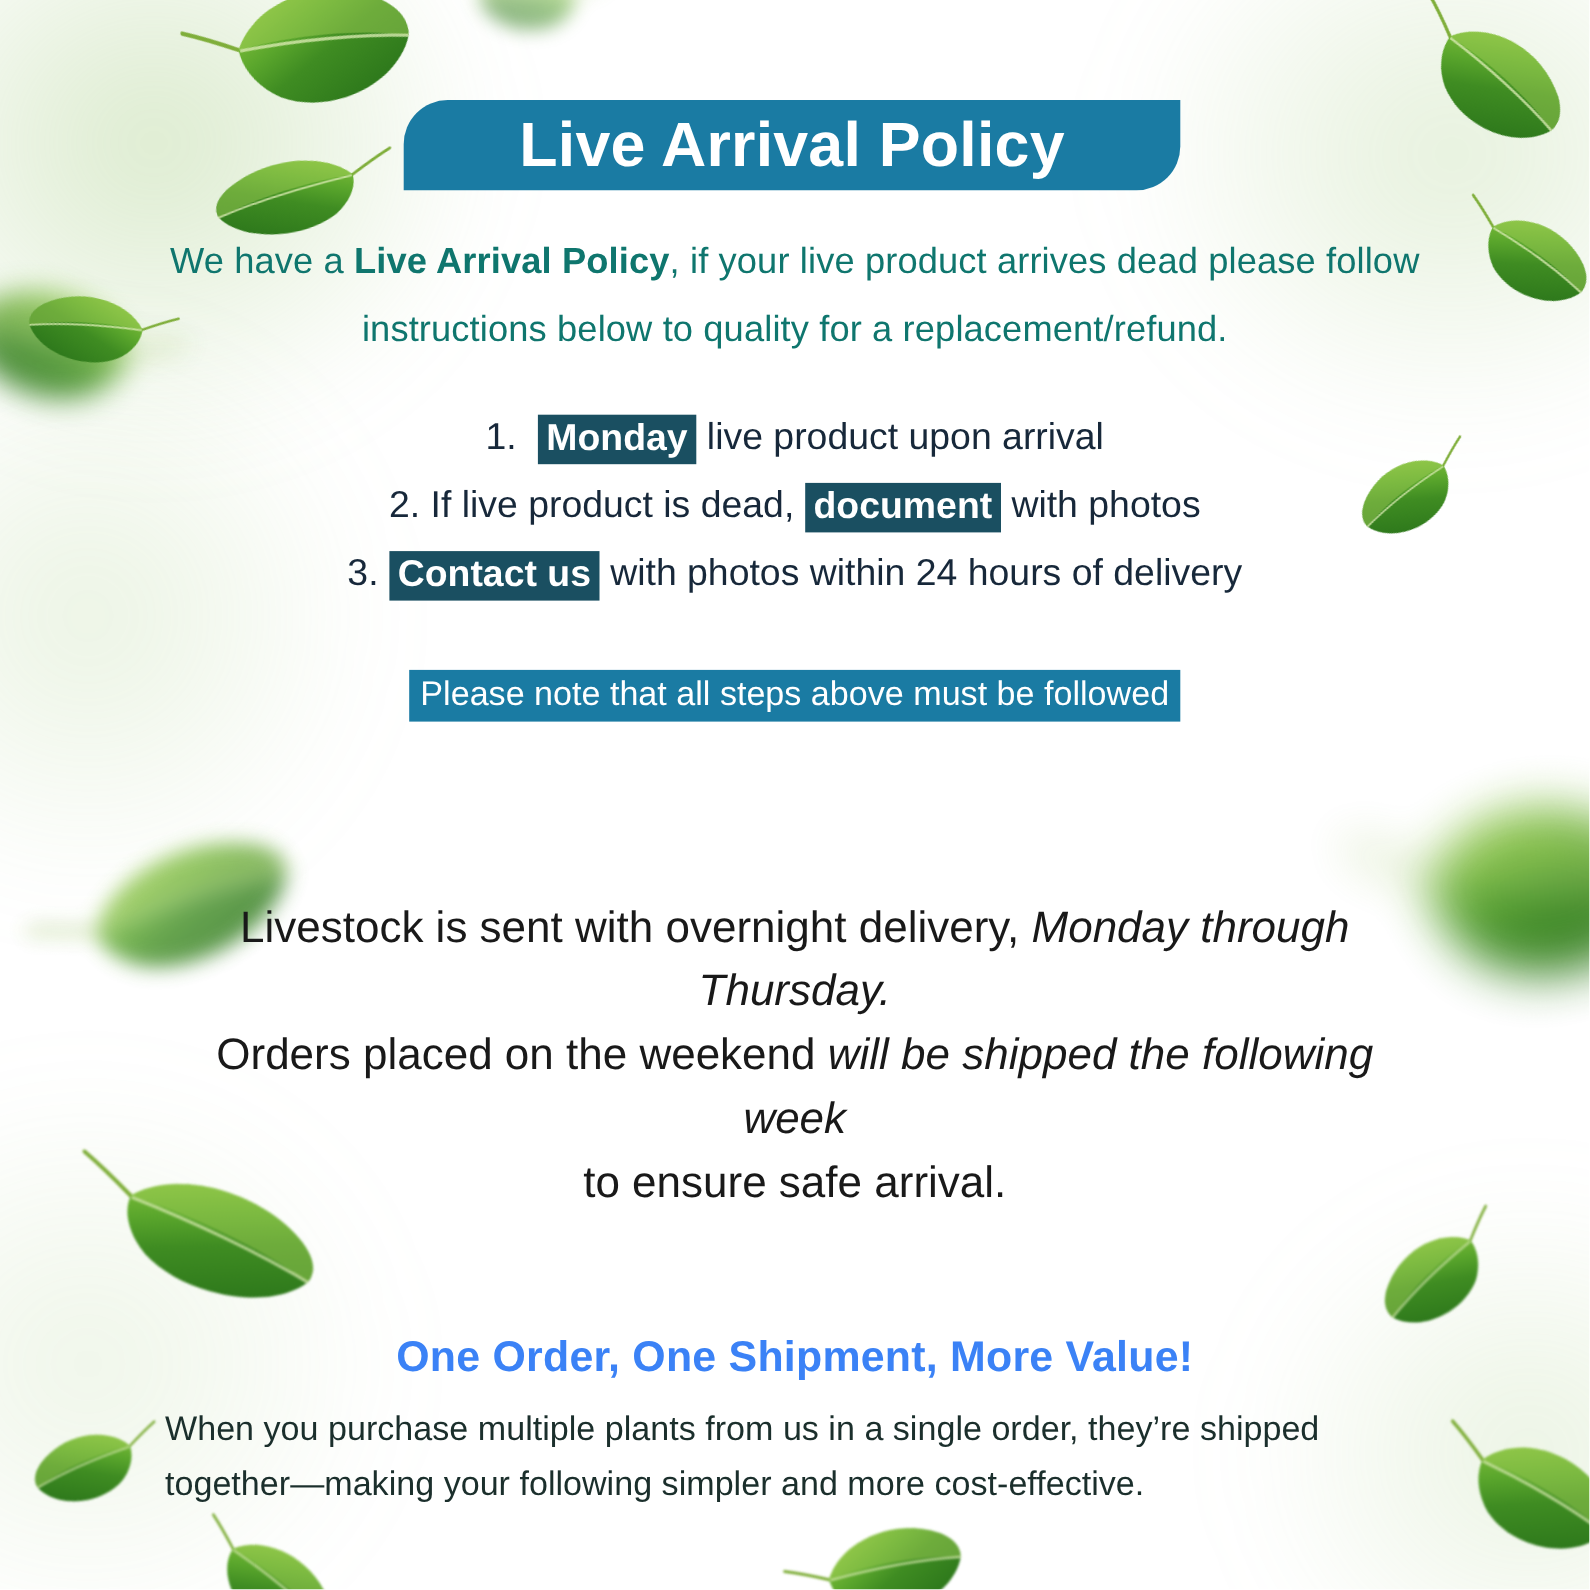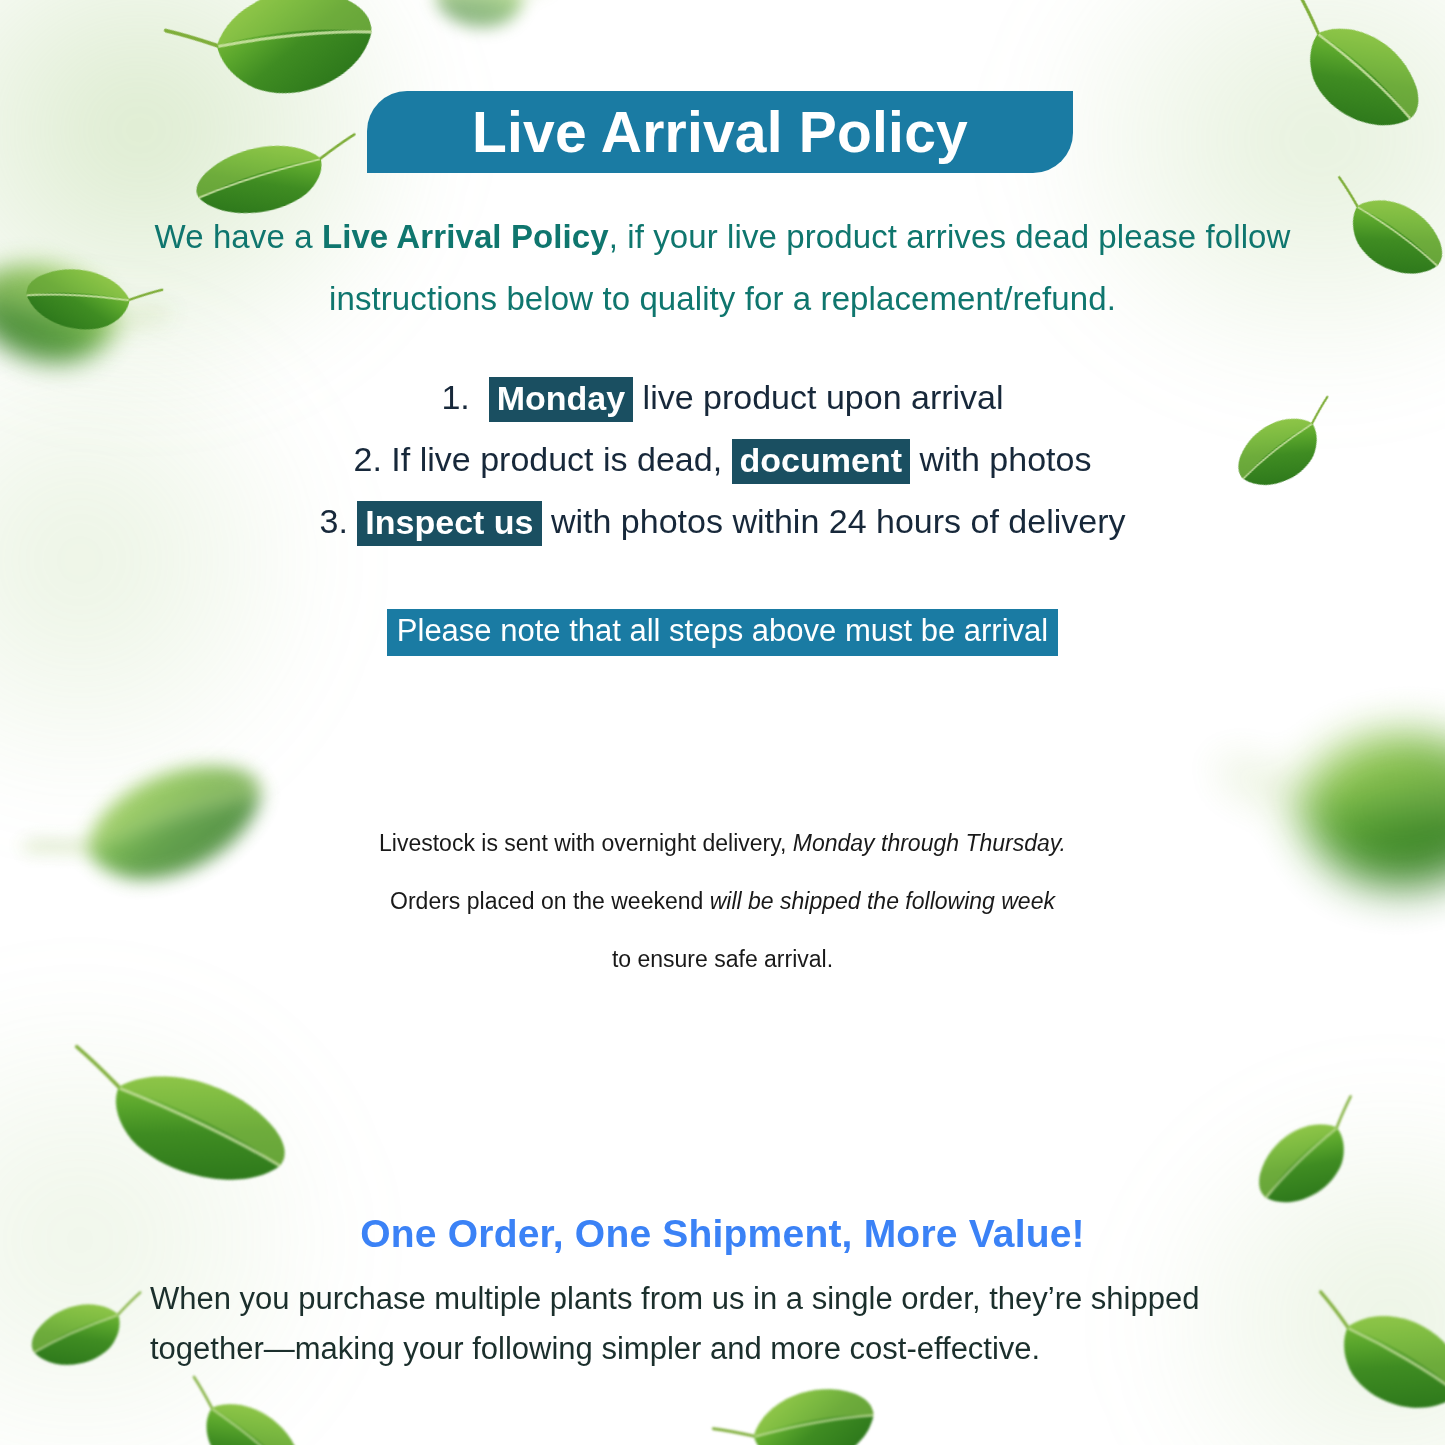--- a/index.html
+++ b/index.html
@@ -148,21 +148,21 @@
     line-height: 1.12;
     white-space: nowrap;
   }
 
   .shipping {
     position: absolute;
     left: 170px; top: 798px;
     width: 1105px;
     text-align: center;
     color: #191919;
-    font-size: 23px;
+    font-size: 40px;
     line-height: 58px;
   }
   .shipping i { font-style: italic; }
 
   .subhead {
     position: absolute;
     left: 150px; top: 1196px;
     width: 1145px;
     text-align: center;
     color: #3b82f6;
@@ -459,25 +459,25 @@
     </div>
 
     <div class="intro">
       <div><span>We have a </span><b>Live Arrival Policy</b><span>, if your live product arrives dead please follow</span></div>
       <div>instructions below to quality for a replacement/refund.</div>
     </div>
 
     <div class="steps">
       <div class="step"><span>1.</span><span></span>&nbsp; <span class="hl-dark">Monday</span><span> live product upon arrival</span></div>
       <div class="step"><span>2.</span><span> If live product is dead, </span><span class="hl-dark">document</span><span> with photos</span></div>
-      <div class="step"><span>3.</span><span> </span><span class="hl-dark">Inspect us</span><span> with photos within 24 hours of delivery</span></div>
+      <div class="step"><span>3.</span><span> </span><span class="hl-dark">Contact us</span><span> with photos within 24 hours of delivery</span></div>
     </div>
 
     <div class="notebox">
-      <div><span class="note-line">Please note that all steps above must be arrival</span></div>
+      <div><span class="note-line">Please note that all steps above must be followed</span></div>
     </div>
 
     <div class="shipping">
       <div><span>Livestock is sent with overnight delivery, </span><i>Monday through Thursday.</i></div>
       <div><span>Orders placed on the weekend </span><i>will be shipped the following week</i></div>
       <div>to ensure safe arrival.</div>
     </div>
 
 
     <div class="subhead">One Order, One Shipment, More Value!</div>

